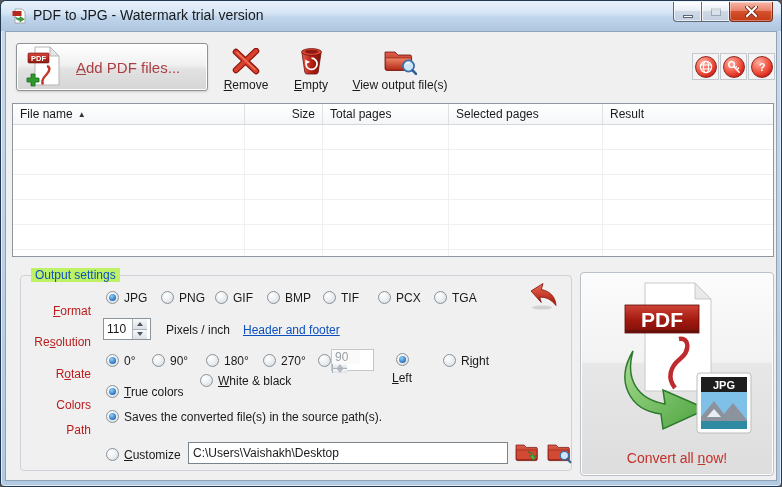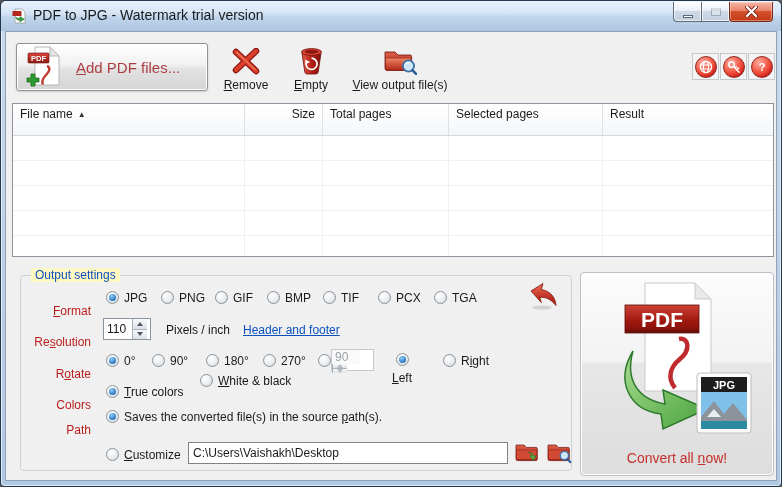--- a/index.html
+++ b/index.html
@@ -59,35 +59,35 @@
   #tool-view   { left:340px; width:108px; }
   #roundbtns { position:absolute; left:686px; top:21px; display:flex; gap:1px; }
   .rbox { width:27px; height:27px; border:1px solid #c3c9cf; background:#f4f4f4; display:flex; align-items:center; justify-content:center; }
   .rcircle {
     width:22px; height:22px; border-radius:50%;
     background:radial-gradient(circle at 35% 28%, #ffada0, #ef4b38 55%, #b60e0e 90%);
     border:1px solid #8e2a20; display:flex; align-items:center; justify-content:center;
   }
   
   #filetable { position:absolute; left:6px; top:71px; width:762px; height:154px; border:1px solid #8e959e; background:#fff; overflow:hidden; }
-  #thead { display:grid; grid-template-columns:232px 78px 126px 154px auto; height:32px;
+  #thead { display:grid; grid-template-columns:232px 78px 126px 154px auto; height:21px;
     background:linear-gradient(#ffffff,#f4f6f8); border-bottom:1px solid #d4d8dc; }
   #thead .th { font-size:12px; color:#1a1a1a; line-height:20px; padding:0 7px; border-right:1px solid #dde1e5; white-space:nowrap; overflow:hidden; }
   #thead .th.last { border-right:none; }
   #thead .th.right { text-align:right; }
   .sort-arrow { font-size:8px; margin-left:5px; vertical-align:1px; color:#333; }
   #tbody .trow { display:grid; grid-template-columns:232px 78px 126px 154px auto; height:25px; border-bottom:1px solid #eef0f3; }
   #tbody .td { border-right:1px solid #eef0f3; }
   #tbody .td.last { border-right:none; }
   
   #group {
     position:absolute; left:14px; top:243px; width:552px; height:196px;
     border:1px solid #cdd2d8; border-radius:4px;
   }
-  #group-legend { position:absolute; left:10px; top:-8px; padding:0 4px; background:#fef9c3; font-size:12px; color:#0b50be; }
+  #group-legend { position:absolute; left:10px; top:-8px; padding:0 4px; background:#bef264; font-size:12px; color:#0b50be; }
   .blabel { position:absolute; left:0; width:70px; text-align:right; font-size:12px; color:#b91c1c; white-space:nowrap;margin-top:12px; }
   .opt { position:absolute; display:flex; align-items:center; gap:5px; height:15px; cursor:default; }
   .opt .olabel { font-size:12px; color:#1a1a1a; white-space:nowrap; }
   .radio {
     position:relative; width:13px; height:13px; border-radius:50%;
     background:radial-gradient(circle at 35% 30%, #ffffff, #e9edf0 55%, #cdd2d6);
     border:1px solid #8b9299; flex:none;
   }
   .radio.checked::after {
     content:""; position:absolute; left:2px; top:2px; right:2px; bottom:2px; border-radius:50%;

